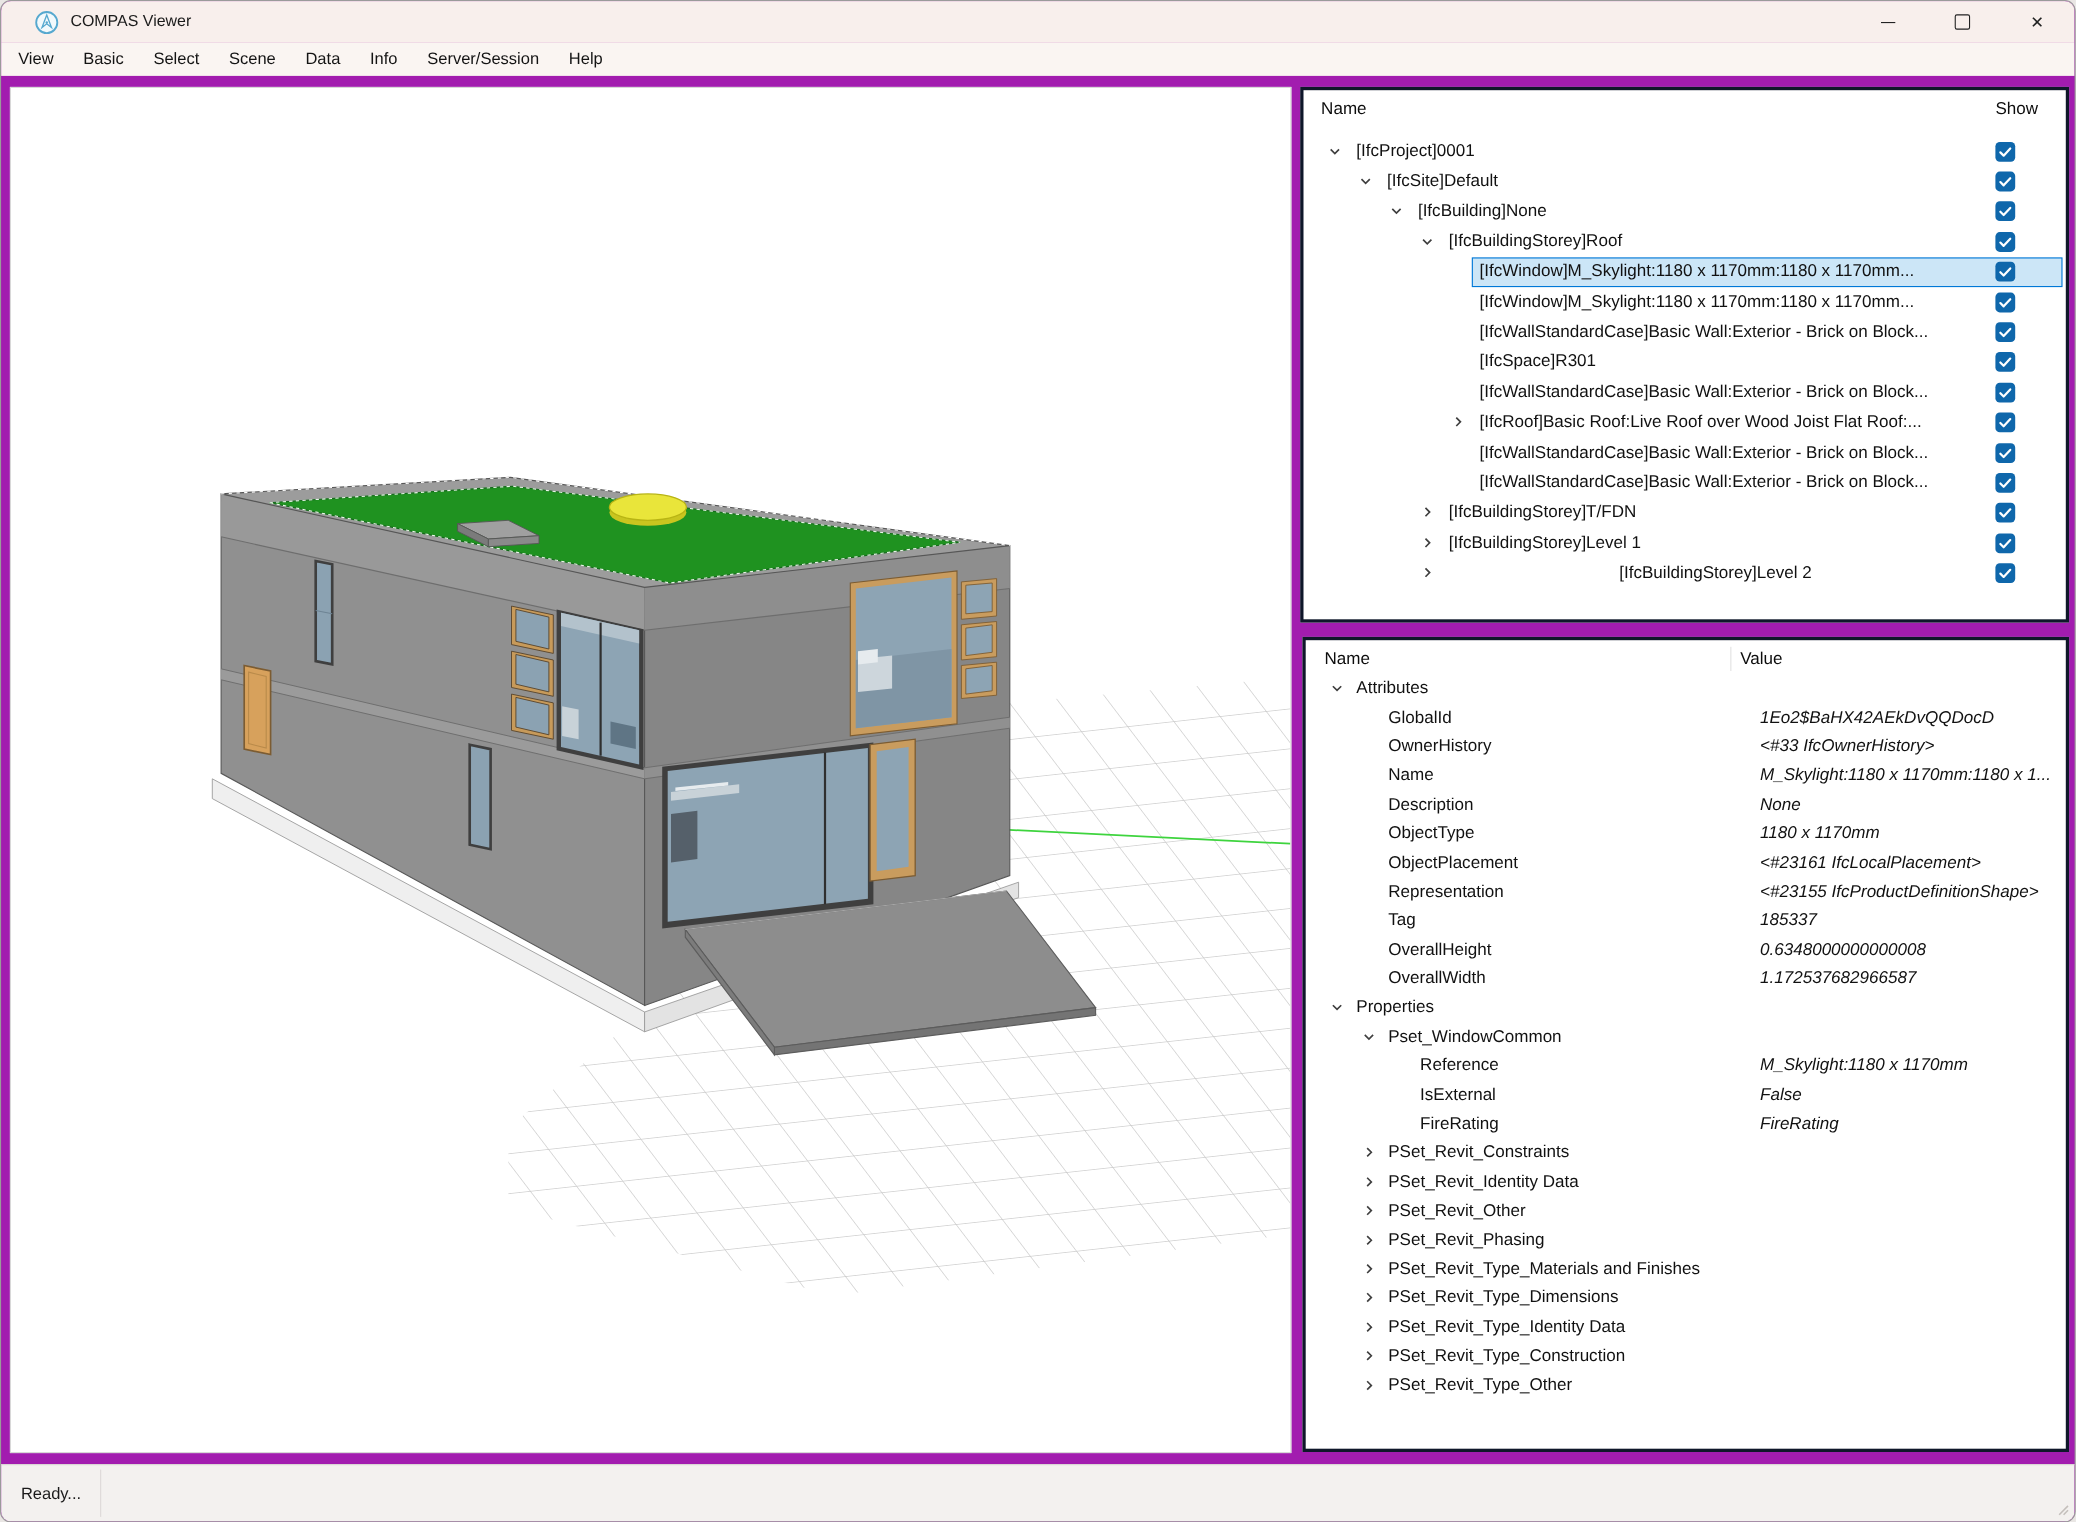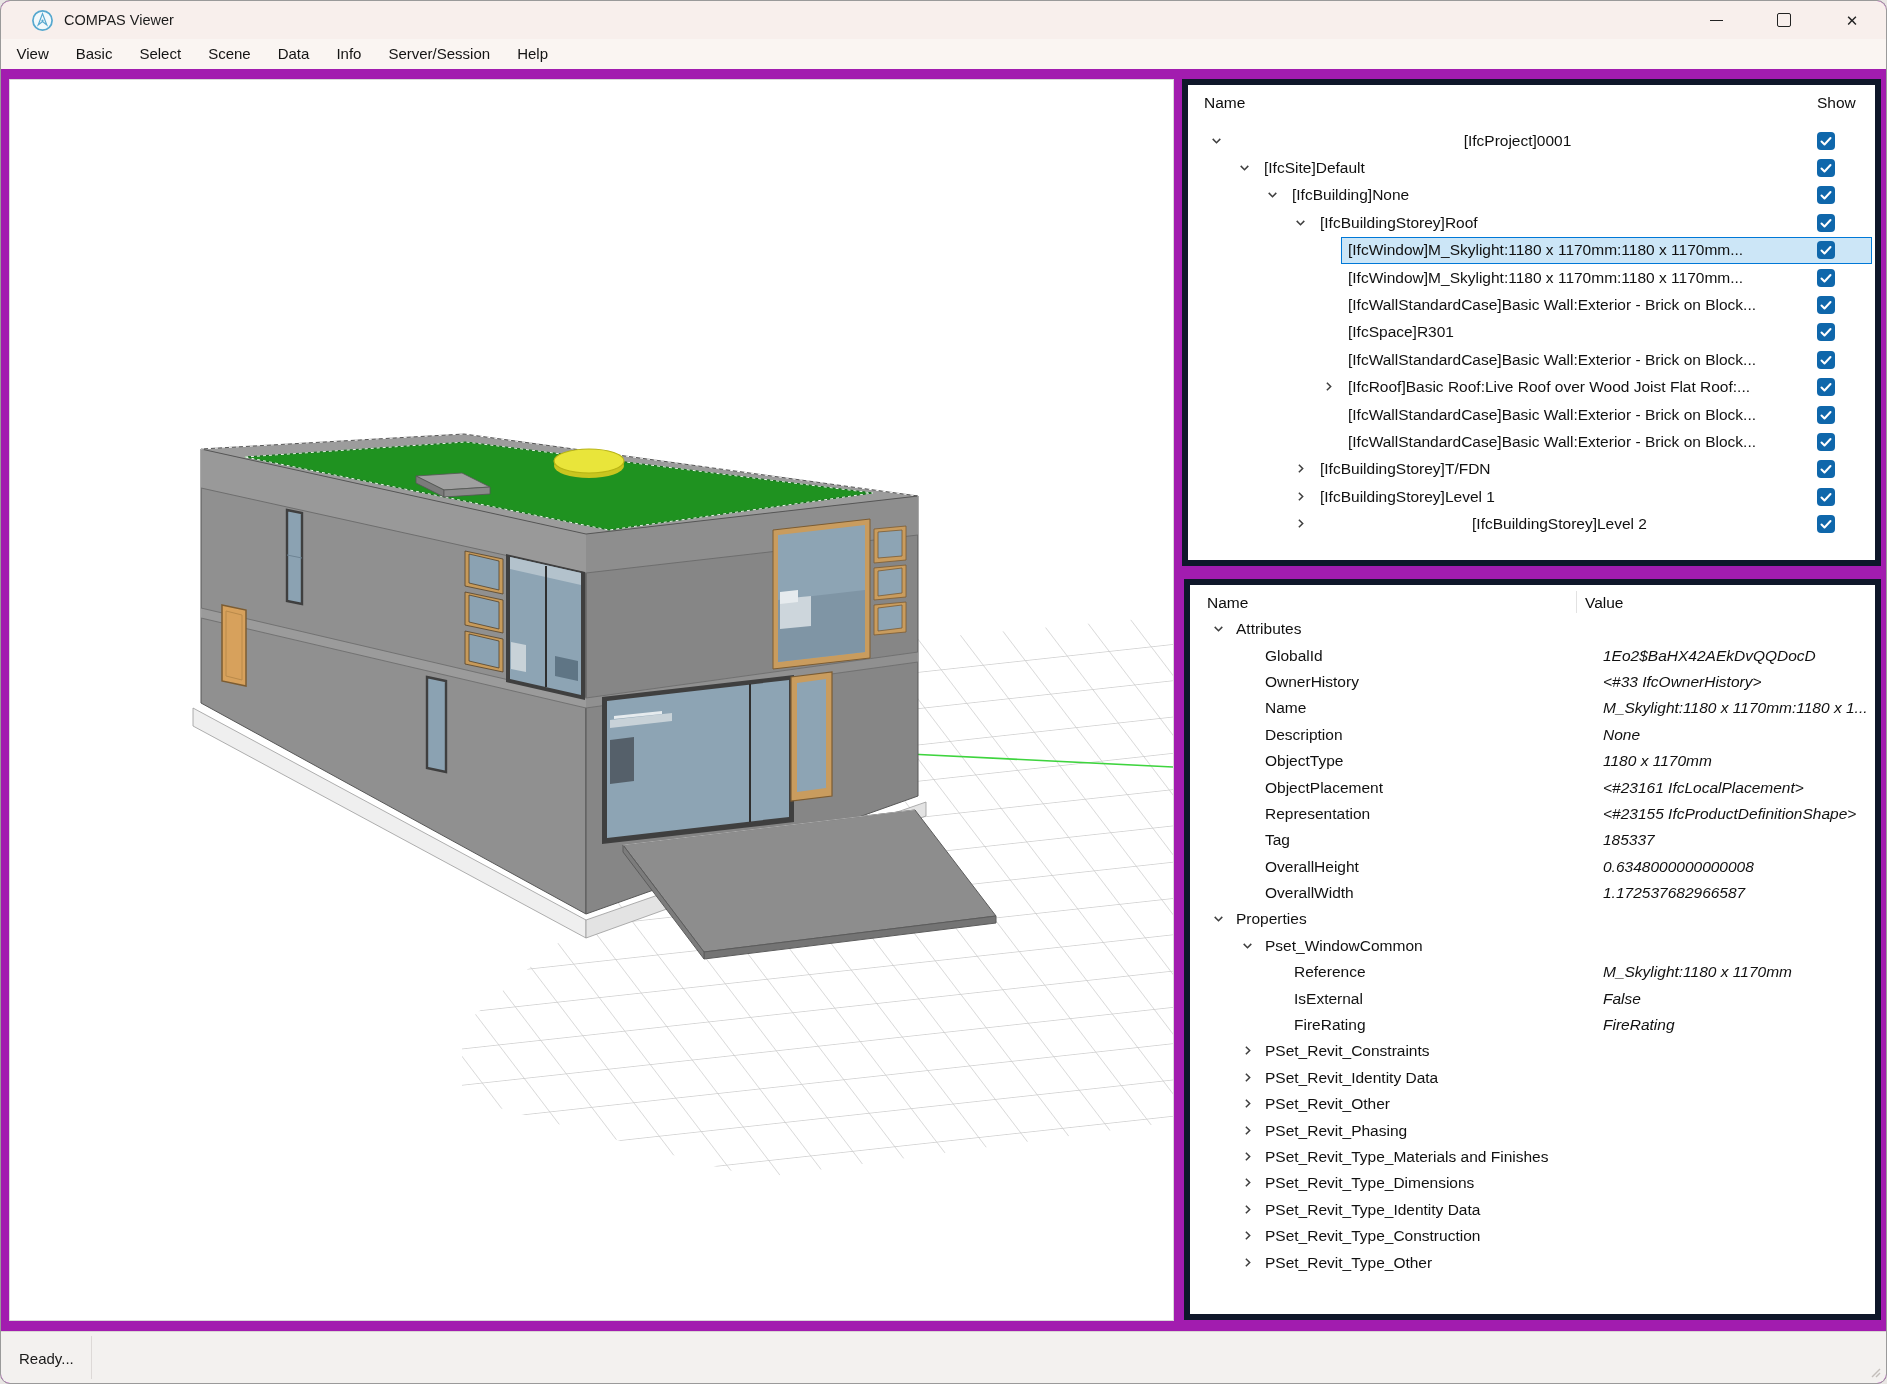--- a/index.html
+++ b/index.html
@@ -18,21 +18,21 @@
   #close-glyph{font-size:15px;line-height:1;}
   
   #menubar{position:absolute;left:0;top:38px;right:0;height:30px;background:#faf5f2;
     display:flex;align-items:center;padding-left:2px;font-size:15px;color:#141414;}
   .mitem{padding:0 13.5px;line-height:30px;white-space:nowrap;}
   
   #viewport{position:absolute;left:8px;top:78px;width:1165px;height:1242px;background:#ffffff;
     border:1px solid #d8d8d8;box-sizing:border-box;}
   #viewport svg{display:block;}
   
-  .panel{position:absolute;background:#fff;border:6px solid #0f172a;box-sizing:border-box;
+  .panel{position:absolute;background:#fff;border:3px solid #0f172a;box-sizing:border-box;
     font-size:15.5px;color:#111;overflow:hidden;}
   #treepanel{left:1181px;top:78px;width:699px;height:487px;}
   #propspanel{left:1183px;top:578px;width:697px;height:741px;}
   .phead{position:absolute;top:9px;white-space:nowrap;color:#0d0d0d;}
   
   #tree-rows{position:absolute;left:0;right:0;top:42px;}
   .trow{position:relative;height:27.4px;}
   .hl{position:absolute;top:0;bottom:0;right:3px;background:#cce6f7;border:1px solid #0078d7;
     box-sizing:border-box;z-index:0;}
   .chevwrap{position:absolute;top:50%;transform:translateY(-50%);width:14px;height:14px;z-index:1;}
@@ -221,21 +221,21 @@
   <div id="treepanel" class="panel">
     <span class="phead" style="left:16px">Name</span>
     <span class="phead" style="left:629px">Show</span>
     <div id="tree-rows">
         <div class="trow">
           <span class="chevwrap" style="left: 22px;">
             <svg class="chev" viewBox="0 0 12 12">
               <path d="M2.5 4.5 L6 8 L9.5 4.5"></path>
             </svg>
           </span>
-          <span class="tlabel" style="left: 48px; text-align: center;">[IfcProject]0001</span>
+          <span class="tlabel" style="left: 48px;">[IfcProject]0001</span>
           <span class="cbox">
             <svg viewBox="0 0 18 18">
               <path d="M4.5 9.5 l3 3 L13.5 6"></path>
             </svg>
           </span>
         </div>
         <div class="trow">
           <span class="chevwrap" style="left: 50px;">
             <svg class="chev" viewBox="0 0 12 12">
               <path d="M2.5 4.5 L6 8 L9.5 4.5"></path>

